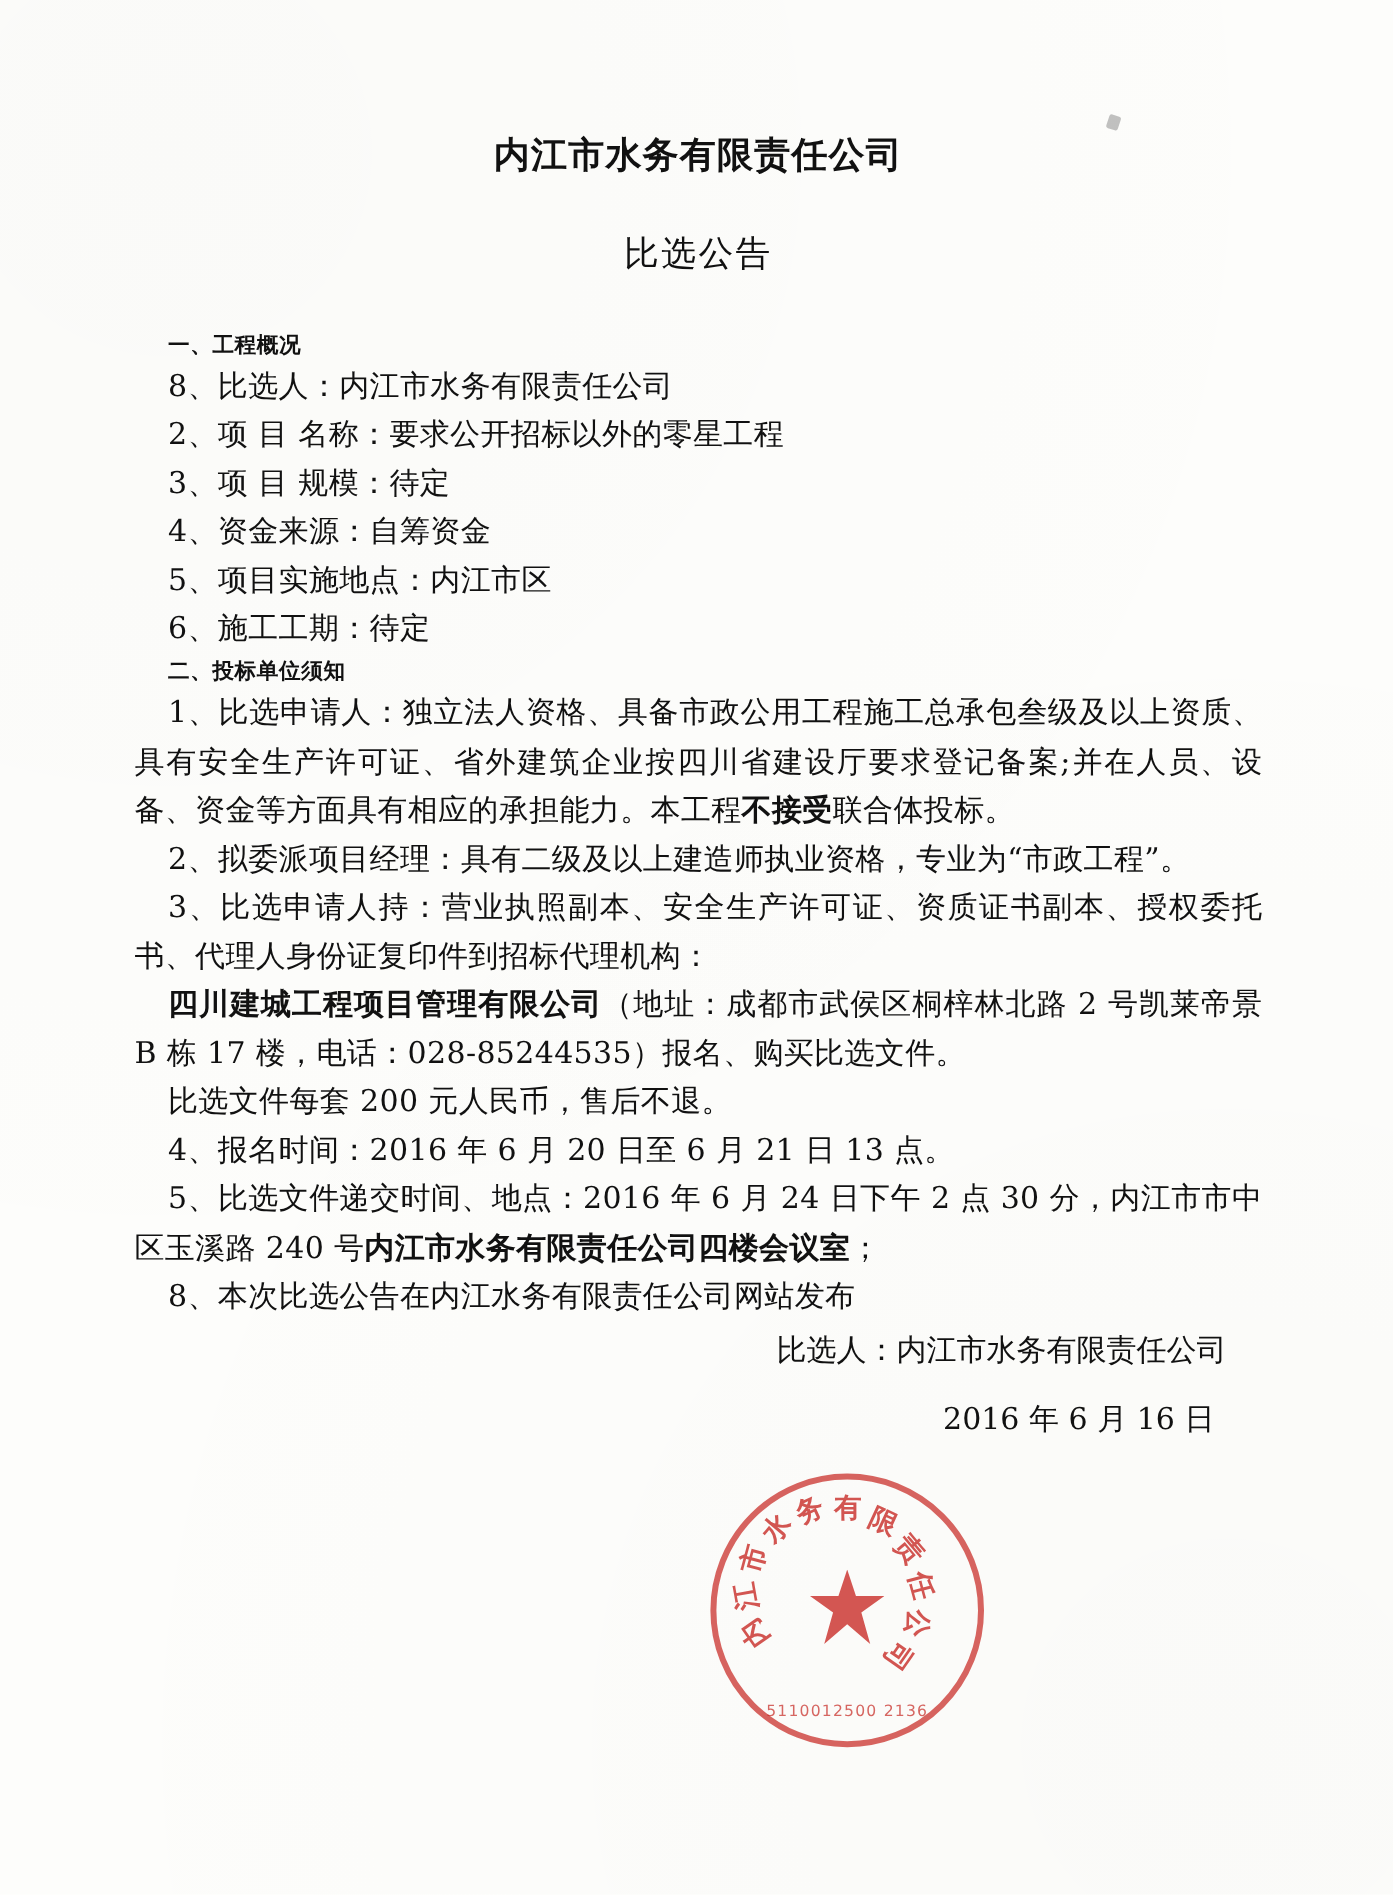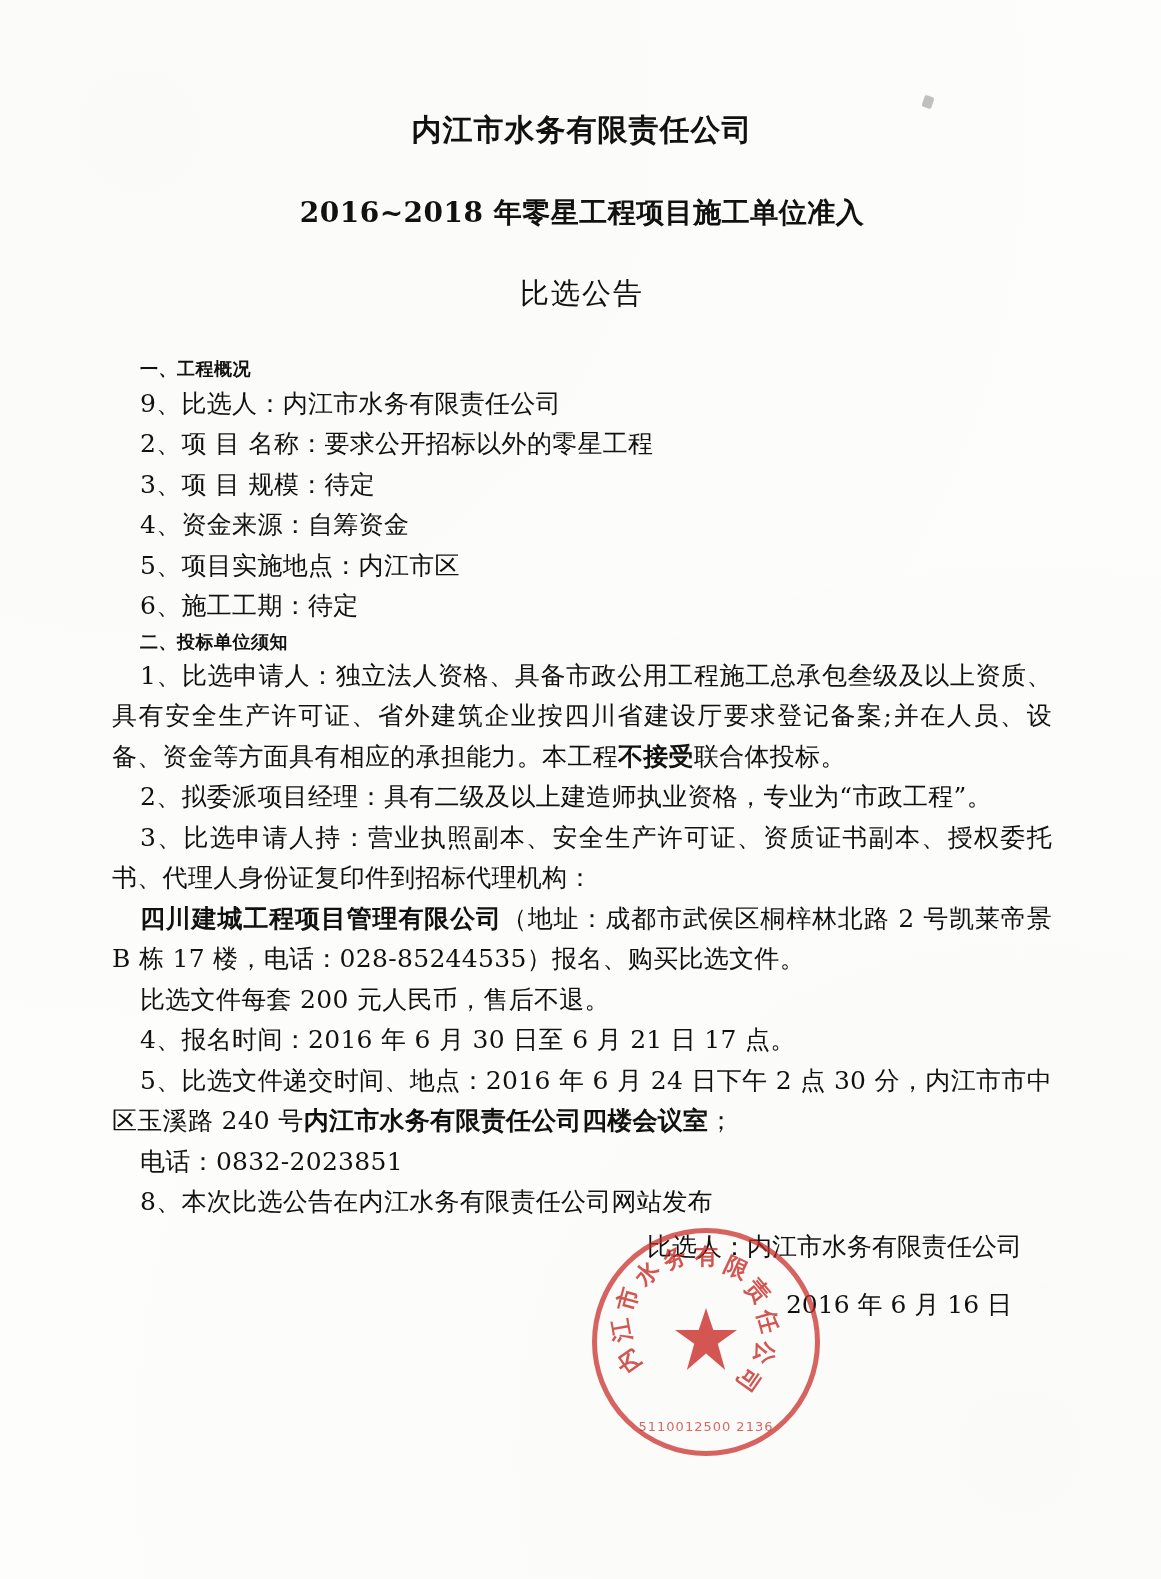--- a/index.html
+++ b/index.html
@@ -168,48 +168,46 @@
 <body>
 
 <div class="page">
 
   <div class="corner-mark"></div>
 
   <div class="content">
 
     <div class="title-block">
       <div class="title-main">内江市水务有限责任公司</div>
-      <div class="title-sub">2016~2018 年零星工程项目施工单位准入</div>
       <div class="title-third">比选公告</div>
     </div>
 
     <div class="body-block">
 
       <div class="section-heading">一、工程概况</div>
-      <div class="para">9、比选人：内江市水务有限责任公司</div>
+      <div class="para">8、比选人：内江市水务有限责任公司</div>
       <div class="para">2、项 目 名称：要求公开招标以外的零星工程</div>
       <div class="para">3、项 目 规模：待定</div>
       <div class="para">4、资金来源：自筹资金</div>
       <div class="para">5、项目实施地点：内江市区</div>
       <div class="para">6、施工工期：待定</div>
 
       <div class="section-heading">二、投标单位须知</div>
 
       <div class="para"><span>1、比选申请人：独立法人资格、具备市政公用工程施工总承包叁级及以上资质、具有安全生产许可证、省外建筑企业按四川省建设厅要求登记备案;并在人员、设备、资金等方面具有相应的承担能力。本工程</span><span class="b">不接受</span><span>联合体投标。</span></div>
 
       <div class="para">2、拟委派项目经理：具有二级及以上建造师执业资格，专业为“市政工程”。</div>
 
       <div class="para">3、比选申请人持：营业执照副本、安全生产许可证、资质证书副本、授权委托书、代理人身份证复印件到招标代理机构：</div>
       <div class="para noindent"><span class="b">四川建城工程项目管理有限公司</span><span>（地址：成都市武侯区桐梓林北路 2 号凯莱帝景 B 栋 17 楼，电话：028-85244535）报名、购买比选文件。</span></div>
       <div class="para noindent">比选文件每套 200 元人民币，售后不退。</div>
 
-      <div class="para">4、报名时间：2016 年 6 月 30 日至 6 月 21 日 17 点。</div>
+      <div class="para">4、报名时间：2016 年 6 月 20 日至 6 月 21 日 13 点。</div>
 
       <div class="para"><span>5、比选文件递交时间、地点：2016 年 6 月 24 日下午 2 点 30 分，内江市市中区玉溪路 240 号</span><span class="b">内江市水务有限责任公司四楼会议室</span><span>；</span></div>
-      <div class="para noindent">电话：0832-2023851</div>
 
       <div class="para">8、本次比选公告在内江水务有限责任公司网站发布</div>
 
       <div class="signature">比选人：内江市水务有限责任公司</div>
       <div class="sign-date">2016 年 6 月 16 日</div>
 
     </div>
   </div>
 
   <div class="seal">

